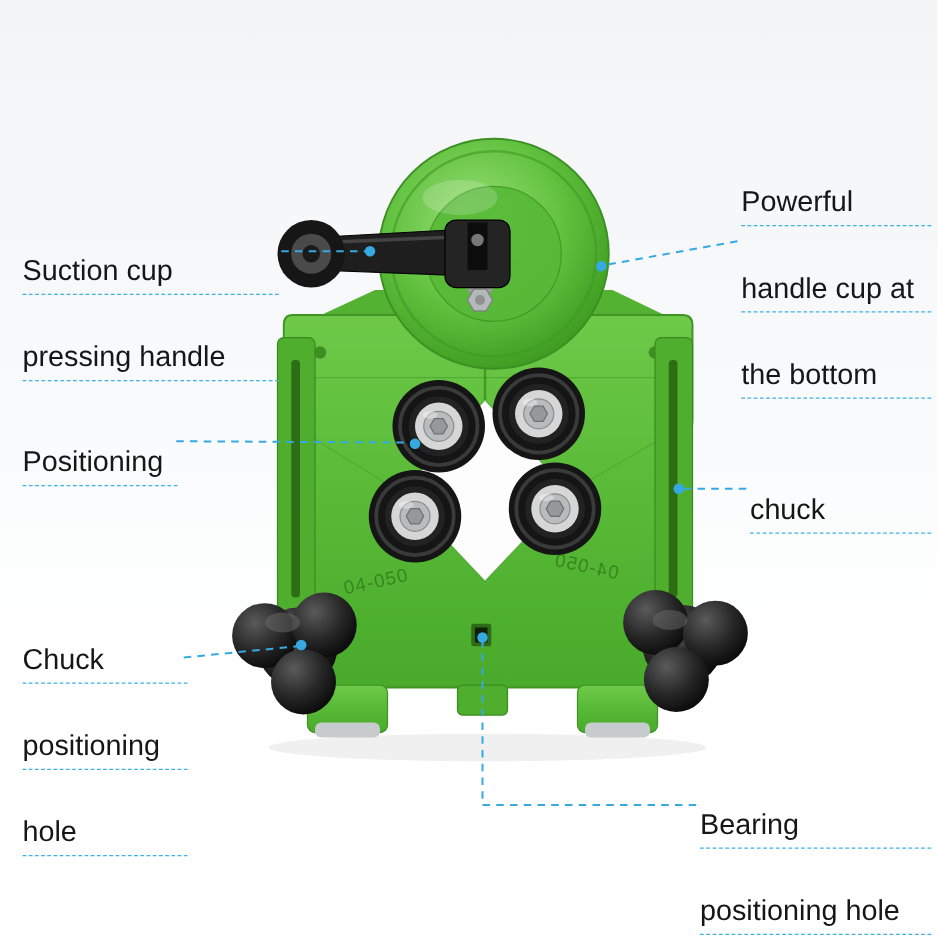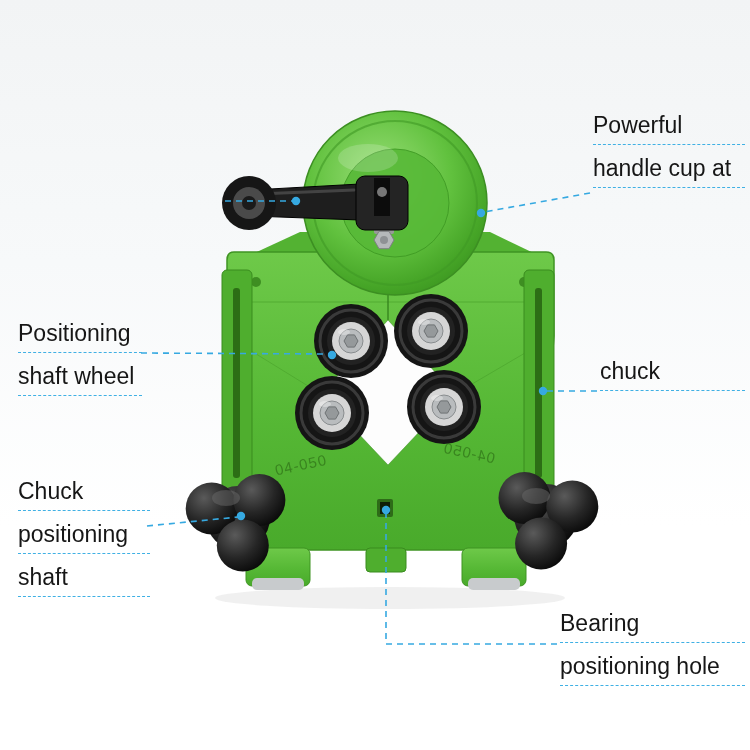--- a/index.html
+++ b/index.html
@@ -14,20 +14,21 @@
   }
   .device-svg{position:absolute;left:0;top:0;}
   .callout{
     position:absolute;
     font-size:23px;color:#161616;line-height:26px;
   }
   .callout-line{
     white-space:nowrap;
     padding-bottom:6px;margin-bottom:10px;
     border-bottom:1.5px dashed #3fb0e4;
+    margin-top:36px;
   }
 </style>
 </head>
 <body>
 
 <div class="stage">
 
   <svg class="device-svg" width="750" height="750" viewBox="0 0 750 750">
     <defs>
       <radialGradient id="gTop" cx="42%" cy="36%" r="70%">
@@ -175,39 +176,43 @@
     <g fill="#36a9e1">
       <circle cx="296" cy="201" r="4.2"></circle>
       <circle cx="481" cy="213" r="4.2"></circle>
       <circle cx="332" cy="355" r="4.2"></circle>
       <circle cx="543" cy="391" r="4.2"></circle>
       <circle cx="241" cy="516" r="4.2"></circle>
       <circle cx="386" cy="510" r="4.2"></circle>
     </g>
   </svg>
 
+  <div class="callout" style="left:18px;top:167px;width:205px;">
+    <div class="callout-line">Suction cup</div>
+    <div class="callout-line">pressing handle</div>
+  </div>
 
   <div class="callout" style="left:593px;top:112px;width:152px;">
     <div class="callout-line">Powerful</div>
     <div class="callout-line">handle cup at</div>
+    <div class="callout-line">the bottom</div>
   </div>
 
   <div class="callout" style="left:18px;top:320px;width:124px;">
     <div class="callout-line">Positioning</div>
-    <div class="callout-line">shaft wheel</div>
   </div>
 
   <div class="callout" style="left:600px;top:358px;width:145px;">
     <div class="callout-line">chuck</div>
   </div>
 
   <div class="callout" style="left:18px;top:478px;width:132px;">
     <div class="callout-line">Chuck</div>
     <div class="callout-line">positioning</div>
-    <div class="callout-line">shaft</div>
+    <div class="callout-line">hole</div>
   </div>
 
   <div class="callout" style="left:560px;top:610px;width:185px;">
     <div class="callout-line">Bearing</div>
     <div class="callout-line">positioning hole</div>
   </div>
 
 </div>
 
 </body></html>

